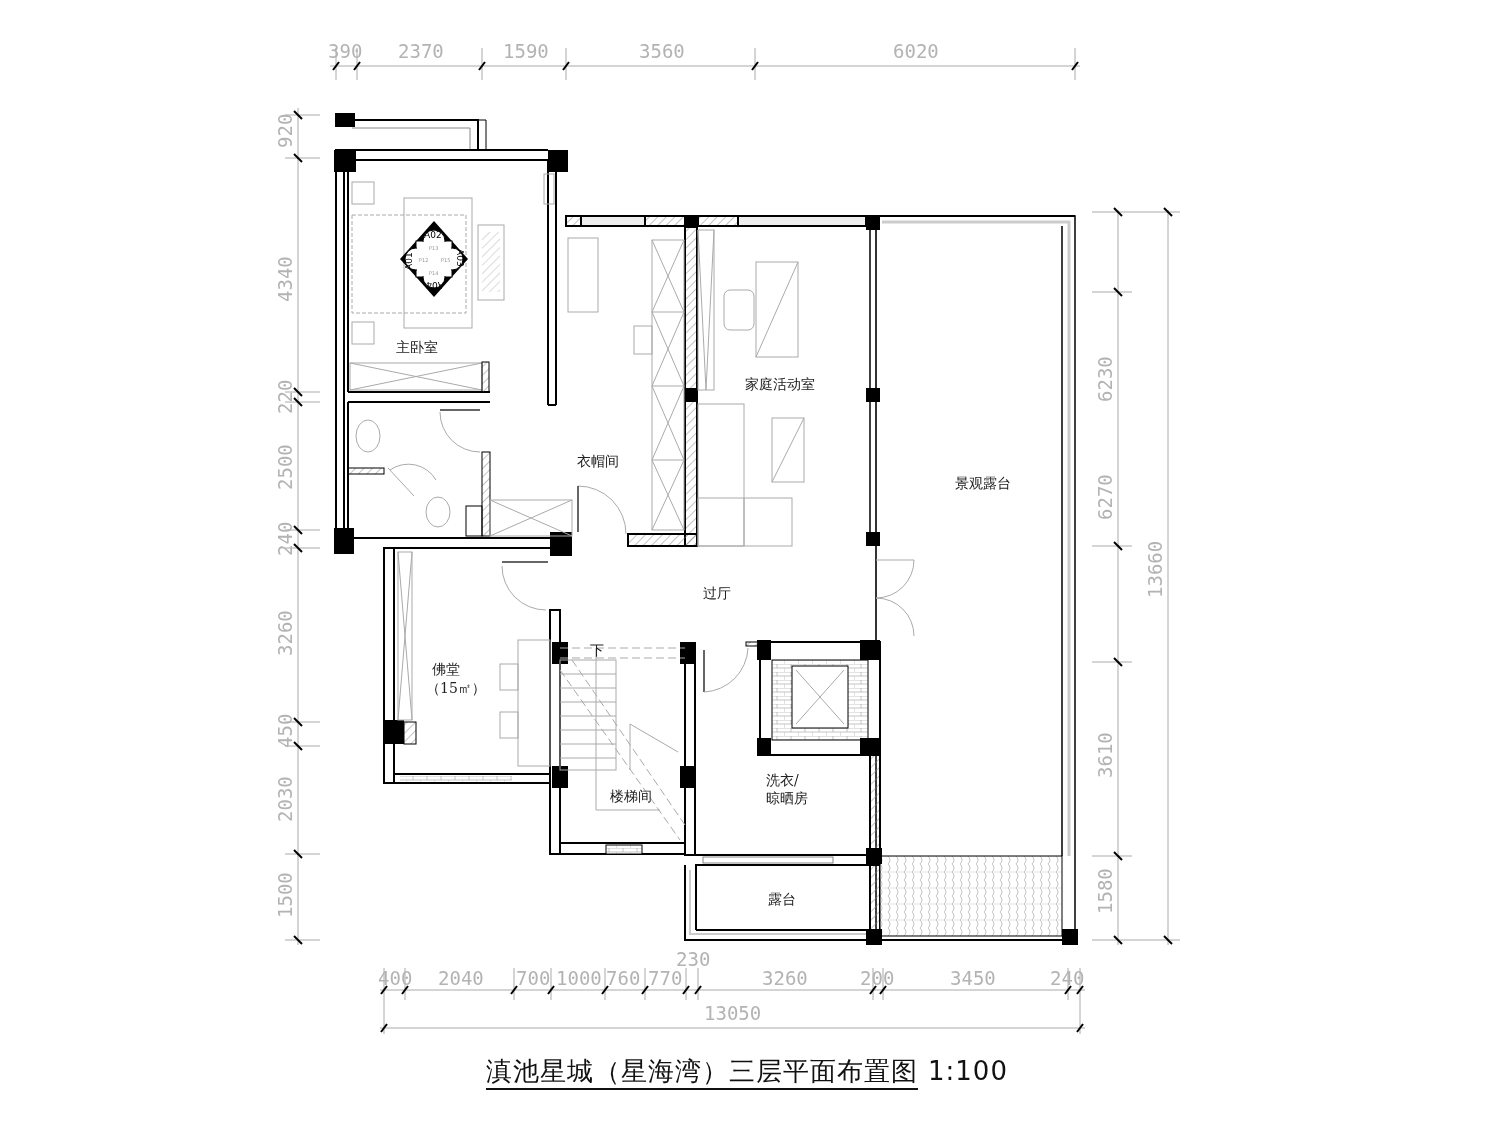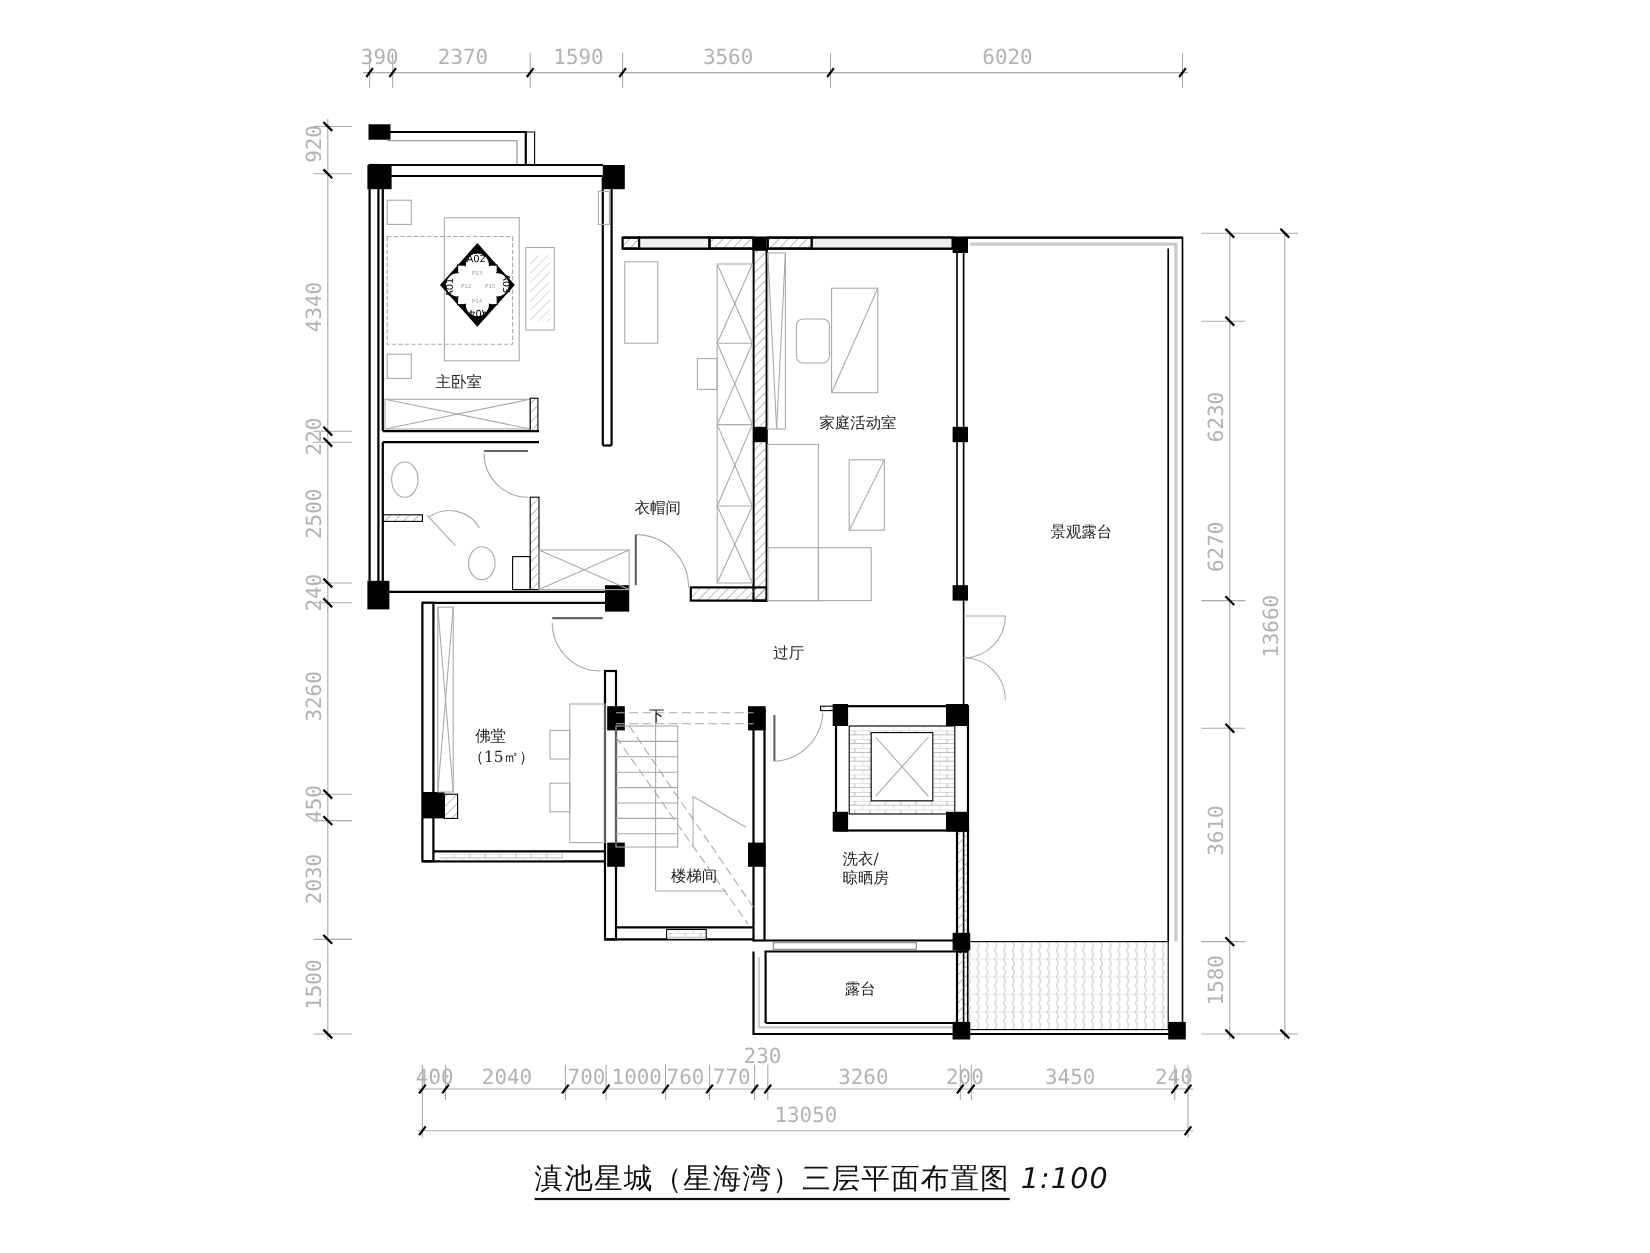--- a/index.html
+++ b/index.html
@@ -1,22 +1,22 @@
 <!DOCTYPE html>
 <html><head>
 <meta charset="utf-8">
 <style>
   html, body { margin: 0; padding: 0; background: #ffffff; }
   body { width: 1500px; height: 1139px; position: relative; overflow: hidden; font-family: "DejaVu Serif", serif; }
   svg { position: absolute; left: 0; top: 0; }
   .dim { font-family: "DejaVu Sans Mono", monospace; font-size: 19px; fill: #b3b3b3; }
   .room { font-family: "DejaVu Serif", serif; font-size: 14px; fill: #222; }
   .title { position: absolute; left: 486px; top: 1054px; font-family: "DejaVu Sans", sans-serif; font-size: 26px; color: #111; letter-spacing: 1px; }
-  .title .main { border-bottom: 2px solid #111; padding-bottom: 2px; }
-  .title .scale { margin-left: 10px; font-style: italic; }
+  .title .main { border-bottom: 2px solid #111; padding-bottom: 2px; font-family: Liberation Serif, serif; }
+  .title .scale { margin-left: 10px; }
 </style>
 </head>
 <body>
 
 <svg width="1500" height="1139" viewBox="0 0 1500 1139" xmlns="http://www.w3.org/2000/svg">
   <defs>
     <pattern id="hatch" width="6" height="6" patternUnits="userSpaceOnUse" patternTransform="rotate(45)">
       <line x1="0" y1="0" x2="0" y2="6" stroke="#888" stroke-width="1"></line>
     </pattern>
     <pattern id="brick" width="14" height="8" patternUnits="userSpaceOnUse">

